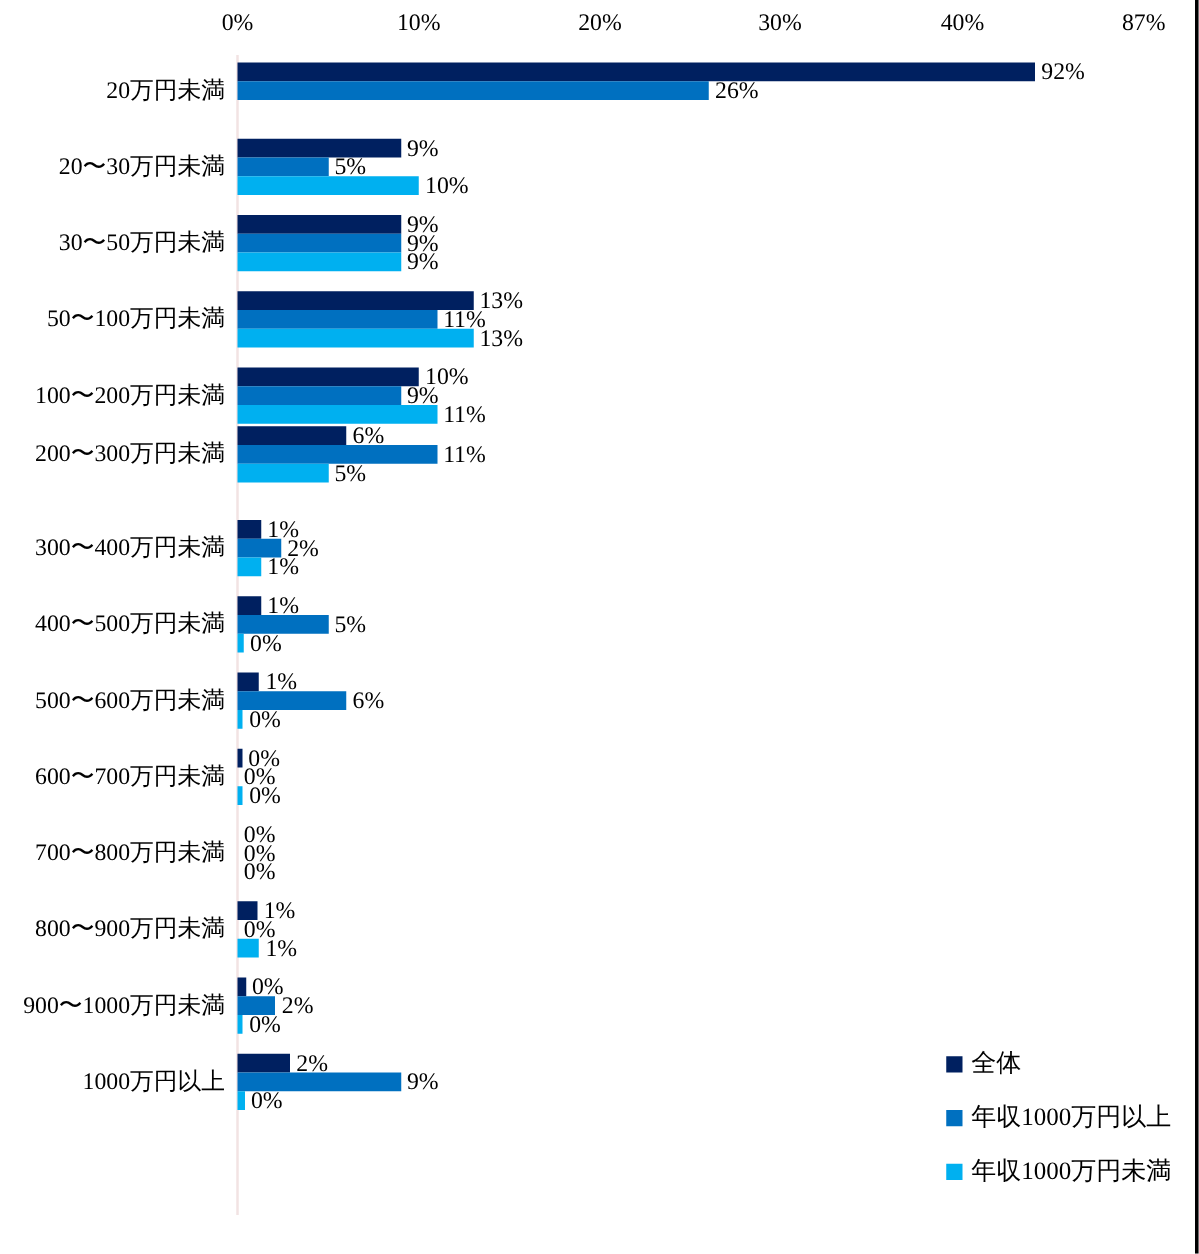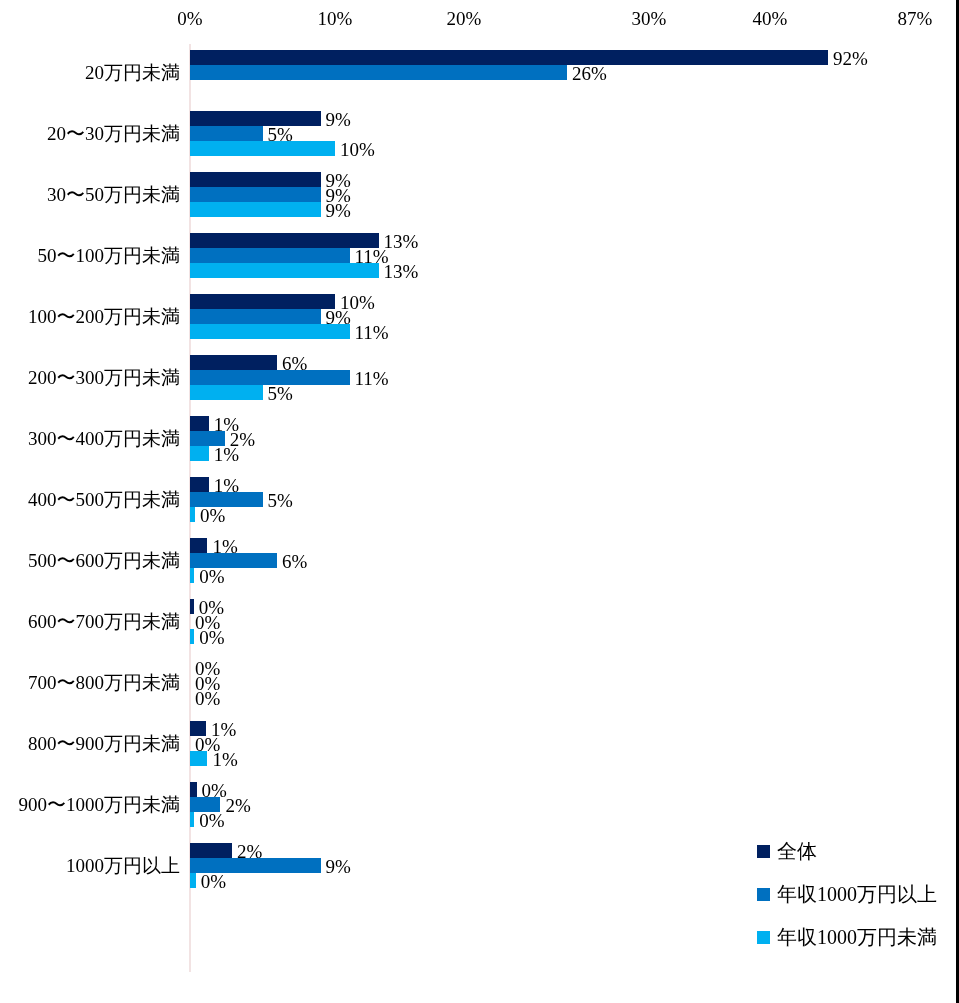--- a/index.html
+++ b/index.html
@@ -132,22 +132,22 @@
   }
 </style>
 </head>
 <body>
 
 <div id="page">
 
   <div id="axis-labels">
       <div class="axis-tick-label" style="left: 190px;">0%</div>
       <div class="axis-tick-label" style="left: 335px;">10%</div>
-      <div class="axis-tick-label" style="left: 464px;">20%</div>
-      <div class="axis-tick-label" style="left: 649px;">30%</div>
+      <div class="axis-tick-label" style="left: 480px;">20%</div>
+      <div class="axis-tick-label" style="left: 624px;">30%</div>
       <div class="axis-tick-label" style="left: 770px;">40%</div>
       <div class="axis-tick-label" style="left: 915px;">87%</div>
     </div>
 
   <div id="plot">
     <div id="axis-line"></div>
   <div class="cat-group" style="top: 6px; height: 59px;">
         <div class="cat-label" style="top: 10.5px;">20万円未満</div>
         <div class="bar-row" style="top: 0px; width: 769px;">
           <div class="bar" style="width: 638px; background: rgb(0, 32, 96);"></div>
@@ -211,21 +211,21 @@
         </div>
         <div class="bar-row" style="top: 15px; width: 769px;">
           <div class="bar" style="width: 130.5px; background: rgb(0, 112, 192);"></div>
           <div class="bar-value" style="left: 135.5px;">9%</div>
         </div>
         <div class="bar-row" style="top: 30px; width: 769px;">
           <div class="bar" style="width: 159.5px; background: rgb(0, 176, 240);"></div>
           <div class="bar-value" style="left: 164.5px;">11%</div>
         </div>
       </div>
-      <div class="cat-group" style="top: 311px; height: 45px;">
+      <div class="cat-group" style="top: 297px; height: 45px;">
         <div class="cat-label" style="top: 10.5px;">200〜300万円未満</div>
         <div class="bar-row" style="top: 0px; width: 769px;">
           <div class="bar" style="width: 87px; background: rgb(0, 32, 96);"></div>
           <div class="bar-value" style="left: 92px;">6%</div>
         </div>
         <div class="bar-row" style="top: 15px; width: 769px;">
           <div class="bar" style="width: 159.5px; background: rgb(0, 112, 192);"></div>
           <div class="bar-value" style="left: 164.5px;">11%</div>
         </div>
         <div class="bar-row" style="top: 30px; width: 769px;">

